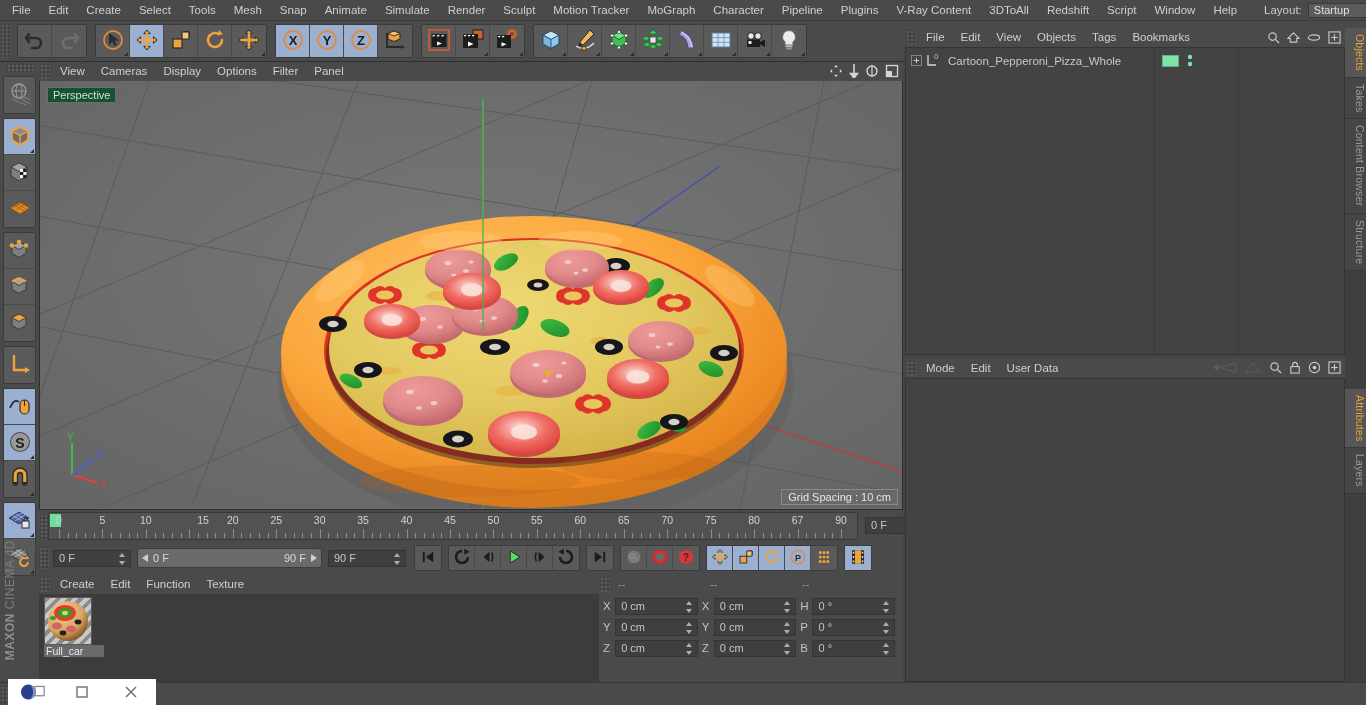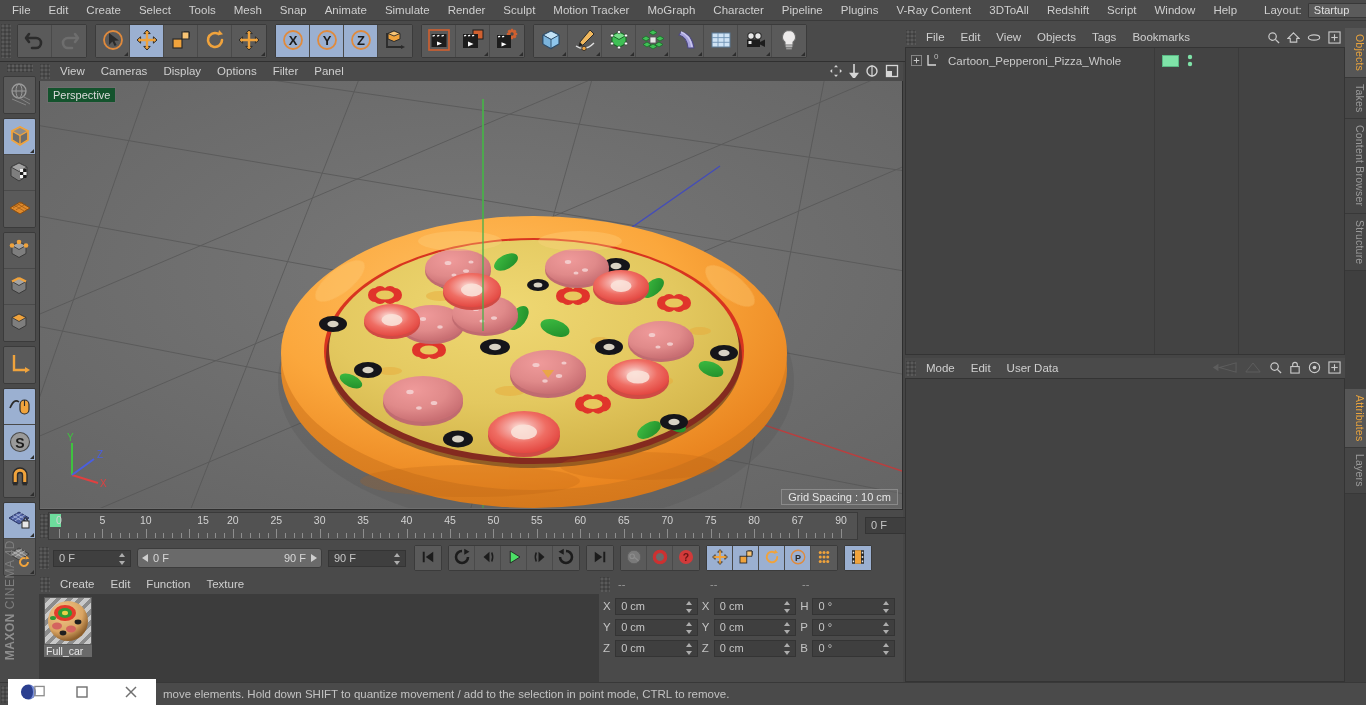--- a/index.html
+++ b/index.html
@@ -133,21 +133,21 @@
   .panel-menu .mi { padding:0 8px; line-height:20px; font-size:11.5px; color:#cfcfcf; }
   .mat-area { position:absolute; left:0; top:20px; width:560px; height:88px; background:#3c3c3c; }
   .mat-chip { position:absolute; left:5px; top:3px; width:48px; height:62px; }
   .mat-sphere-box {
     width:48px; height:48px; position:relative; overflow:hidden;
     background:
       repeating-linear-gradient(135deg,#8c8c8c 0 4px,#c9c9c9 4px 8px);
     border:1px solid #5a5a5a;
   }
   .mat-name {
-    width:48px; font-size:10.5px; color:#e8e8e8; background:#6a6a6a;
+    width:60px; font-size:10.5px; color:#e8e8e8; background:#6a6a6a;
     text-align:left; padding-left:2px; line-height:12px; overflow:hidden; white-space:nowrap;
   }
 
   
   .coord-panel { position:absolute; left:599px; top:574px; width:304px; height:108px; background:#4a4a4a; }
   .coord-head { height:20px; display:flex; align-items:center; color:#9a9a9a; font-size:11px; }
   .coord-head span.dash { width:92px; text-align:left; padding-left:6px; }
   .coord-grid { position:absolute; left:4px; top:22px; width:296px; }
   .crow { display:flex; align-items:center; height:20px; margin-bottom:1px; }
   .clab { width:13px; font-size:11.5px; color:#c4c4c4; text-align:left; }
@@ -1390,21 +1390,20 @@
         <div class="vtab">Takes</div>
         <div class="vtab">Content Browser</div>
         <div class="vtab">Structure</div>
         <div class="vtab active" style="margin-top: 118px;">Attributes</div>
         <div class="vtab">Layers</div>
       </div>
   </div>
 
   <div class="statusbar">
     <div class="grip" style="height:17px;"></div>
-    <span class="status-text" style="padding-left:150px;">move elements. Hold down SHIFT to quantize movement / add to the selection in point mode, CTRL to remove.</span>
   </div>
 
   <div class="winctl">
     <div class="wc">
       <svg width="26" height="18" viewBox="0 0 28 18">
         <circle cx="9" cy="9" r="8" fill="#2b3f8f"></circle>
         <path d="M9 1 a8 8 0 0 1 0 16 a5 8 0 0 0 0 -16" fill="#7a8fd8"></path>
         <rect x="16" y="3" width="10" height="10" fill="none" stroke="#8c8c8c" stroke-width="1.4"></rect>
       </svg>
     </div>

